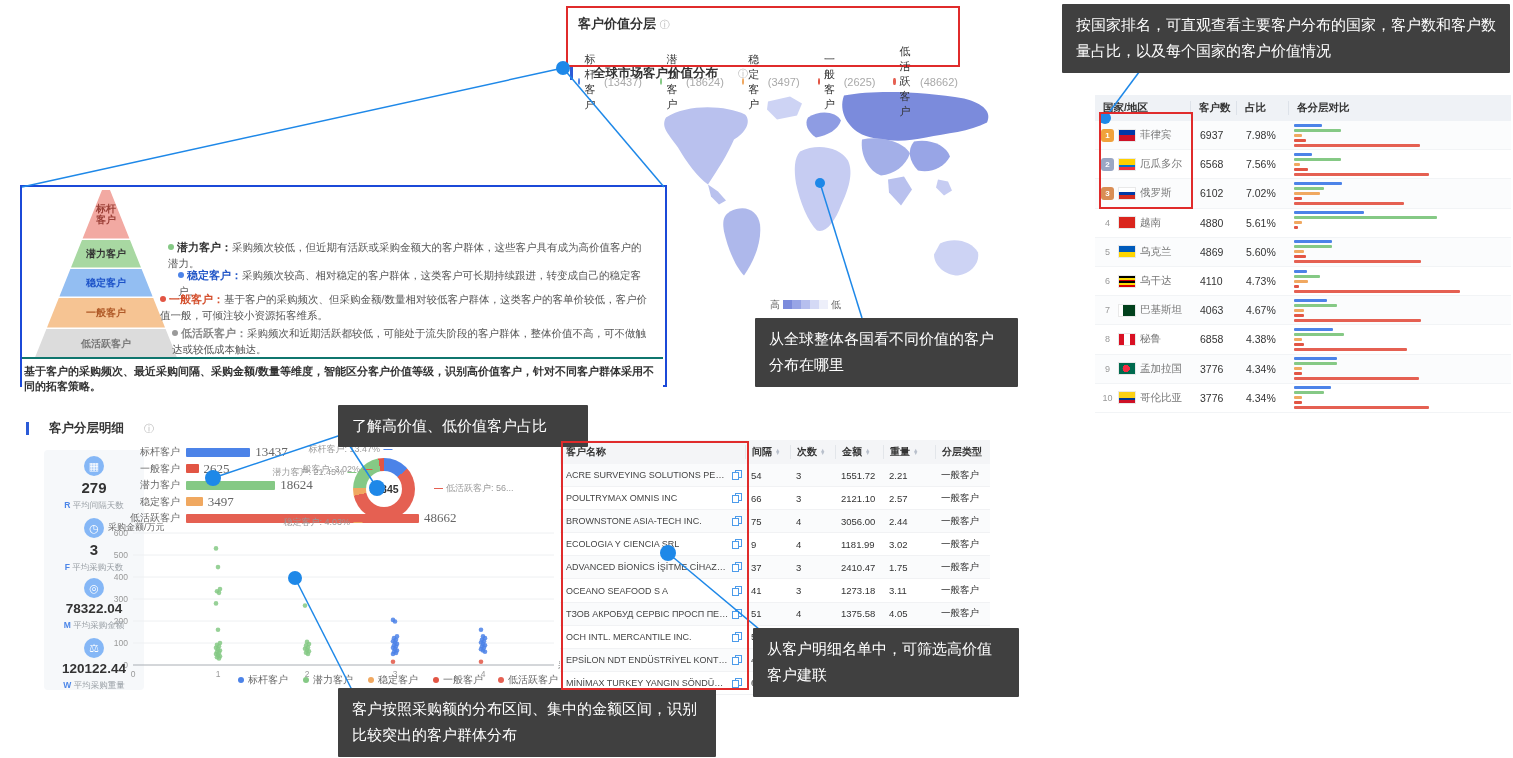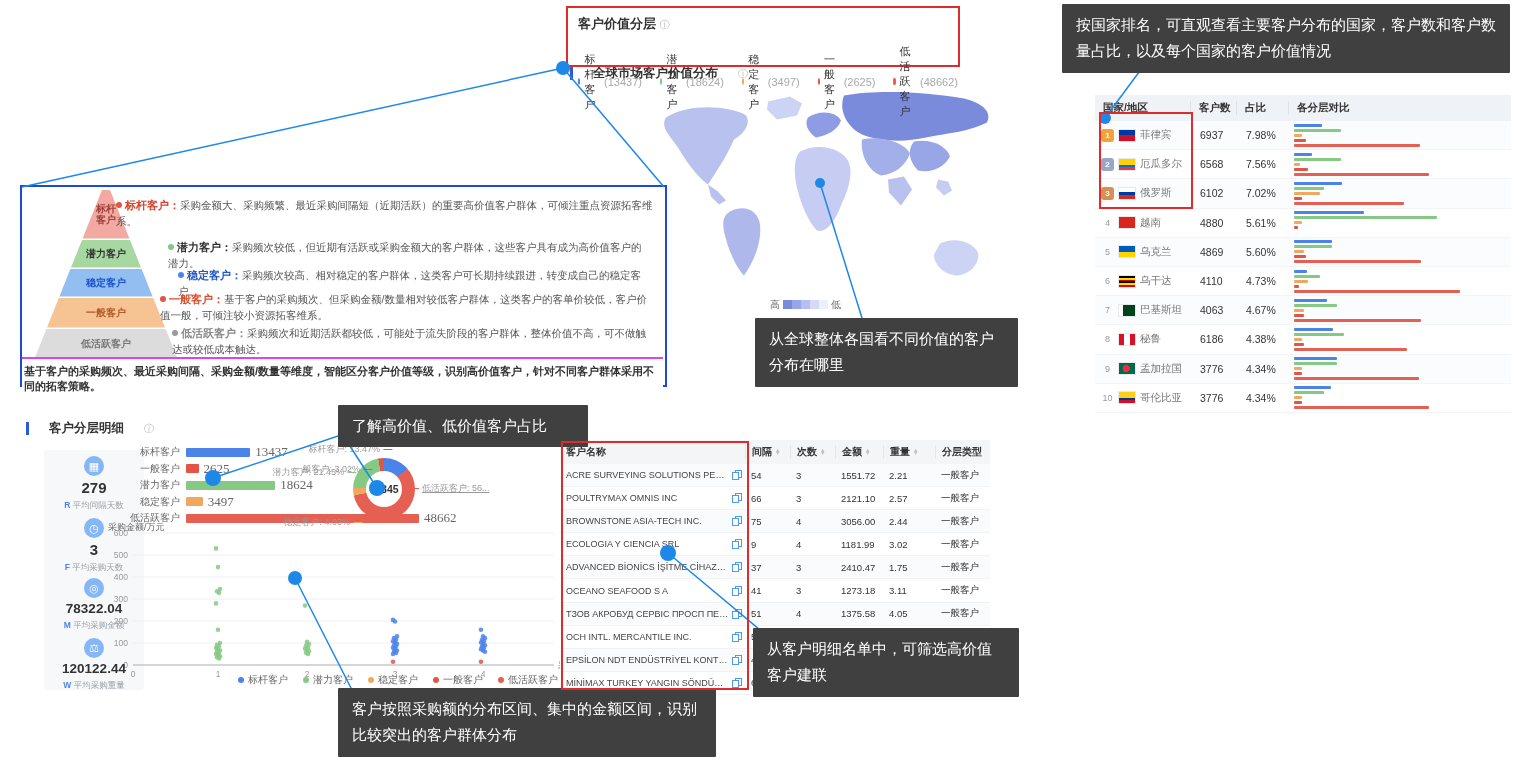--- a/index.html
+++ b/index.html
@@ -17,21 +17,21 @@
   #legend-box .ttl{position:absolute;left:10px;top:7px;font-weight:bold;font-size:13px;color:#333;}
   #legend-items{position:absolute;left:10px;top:36px;display:flex;gap:18px;align-items:center;}
   .lg-item{display:flex;align-items:center;gap:4px;}
   .dot{width:7px;height:7px;border-radius:50%;display:inline-block;}
   .lg-lbl{font-size:11px;color:#333;}
   .lg-cnt{font-size:11px;color:#A9A9A9;}
   #pyr-box{left:20px;top:185px;width:643px;height:198px;border:2px solid #1B49D8;background:#fff;z-index:1;}
   .pdesc{position:absolute;font-size:10.5px;color:#555;line-height:1.5;z-index:2;}
   .pdesc b{font-size:11px;}
   .pdot{width:6px;height:6px;border-radius:50%;display:inline-block;margin-right:3px;vertical-align:1px;}
-  #pyr-footer{position:absolute;left:22px;top:357px;width:637px;border-top:2px solid #d946ef;
+  #pyr-footer{position:absolute;left:22px;top:357px;width:637px;border-top:2px solid #0f766e;
               font-weight:bold;font-size:11px;color:#333;padding:5px 2px 0 2px;z-index:2;background:#fff;}
   #map-legend{position:absolute;left:770px;top:298px;display:flex;align-items:center;gap:3px;
               font-size:10px;color:#666;z-index:2;}
   #map-legend .sq{width:9px;height:9px;display:inline-block;}
   
   #country-panel{position:absolute;left:1095px;top:95px;width:416px;z-index:2;background:#fff;}
   .ct-head{display:grid;grid-template-columns:95px 46px 52px 1fr;background:#EFF2F6;height:26px;
            align-items:center;font-weight:bold;font-size:10.5px;color:#333;}
   .ct-head>div{padding-left:8px;}
   .ct-head>div+div{border-left:1px solid #DDE2E9;}
@@ -290,21 +290,21 @@
           <div class="mb" style="width: 10px; background: rgb(226, 85, 68);"></div>
           <div class="mb" style="width: 127px; background: rgb(229, 96, 82);"></div>
         </div>
       </div>
       <div class="ct-row">
         <div class="ct-country">
           <span class="rk">8</span>
           <span class="flag" style="background: linear-gradient(90deg, rgb(217, 16, 35) 33%, rgb(255, 255, 255) 33%, rgb(255, 255, 255) 66%, rgb(217, 16, 35) 66%);"></span>
           <span>秘鲁</span>
         </div>
-        <div class="ct-num">6186</div>
+        <div class="ct-num">6858</div>
         <div class="ct-num">4.38%</div>
         <div class="ct-bars">
           <div class="mb" style="width: 39px; background: rgb(76, 131, 232);"></div>
           <div class="mb" style="width: 50px; background: rgb(133, 201, 133);"></div>
           <div class="mb" style="width: 8px; background: rgb(240, 168, 96);"></div>
           <div class="mb" style="width: 10px; background: rgb(226, 85, 68);"></div>
           <div class="mb" style="width: 113px; background: rgb(229, 96, 82);"></div>
         </div>
       </div>
       <div class="ct-row">
@@ -663,21 +663,20 @@
       <circle cx="820" cy="183" r="5"></circle>
       <circle cx="213" cy="478" r="8"></circle>
       <circle cx="377" cy="488" r="8"></circle>
       <circle cx="295" cy="578" r="7"></circle>
       <circle cx="668" cy="553" r="8"></circle>
     </g>
   </svg>
 
   <div class="redbox" style="left:1099px;top:112px;width:90px;height:93px;"></div>
   <div class="redbox" style="left:561px;top:441px;width:184px;height:245px;"></div>
-<div class="pdesc" style="left: 116px; top: 197px; width: 543px;"><span class="pdot" style="background: rgb(226, 85, 68);"></span><b style="color: rgb(212, 68, 46);">标杆客户：</b><span>采购金额大、采购频繁、最近采购间隔短（近期活跃）的重要高价值客户群体，可倾注重点资源拓客维系。</span></div>
     <div class="pdesc" style="left: 168px; top: 239px; width: 482px;"><span class="pdot" style="background: rgb(133, 201, 133);"></span><b style="color: rgb(51, 51, 51);">潜力客户：</b><span>采购频次较低，但近期有活跃或采购金额大的客户群体，这些客户具有成为高价值客户的潜力。</span></div>
     <div class="pdesc" style="left: 178px; top: 267px; width: 474px;"><span class="pdot" style="background: rgb(76, 131, 232);"></span><b style="color: rgb(36, 88, 200);">稳定客户：</b><span>采购频次较高、相对稳定的客户群体，这类客户可长期持续跟进，转变成自己的稳定客户。</span></div>
     <div class="pdesc" style="left: 160px; top: 291px; width: 496px;"><span class="pdot" style="background: rgb(226, 85, 68);"></span><b style="color: rgb(212, 80, 46);">一般客户：</b><span>基于客户的采购频次、但采购金额/数量相对较低客户群体，这类客户的客单价较低，客户价值一般，可倾注较小资源拓客维系。</span></div>
     <div class="pdesc" style="left: 172px; top: 325px; width: 484px;"><span class="pdot" style="background: rgb(154, 154, 154);"></span><b style="color: rgb(138, 138, 138);">低活跃客户：</b><span>采购频次和近期活跃都较低，可能处于流失阶段的客户群体，整体价值不高，可不做触达或较低成本触达。</span></div>
     <div class="stat" style="top: 456px;">
       <div class="ic">▦</div>
       <div class="val" style="font-size: 15px;">279</div>
       <div class="lab"><b>R </b><span>平均间隔天数</span></div>
     </div>
     <div class="stat" style="top: 518px;">
@@ -692,21 +691,21 @@
     </div>
     <div class="stat" style="top: 638px;">
       <div class="ic">⚖</div>
       <div class="val" style="font-size: 13.5px;">120122.44</div>
       <div class="lab"><b>W </b><span>平均采购重量</span></div>
     </div>
     <div class="dlab" style="left: 392px; top: 443px; transform: translateX(-100%);">
       <span>标杆客户: 13.47%</span>
       <span class="tick" style="background: rgb(76, 131, 232);"></span>
     </div>
-    <div class="dlab" style="left: 410px; top: 482px; text-decoration: underline;">
+    <div class="dlab" style="left: 434px; top: 482px;">
       <span class="tick" style="background: rgb(229, 96, 82);"></span>
       <span>低活跃客户: 56...</span>
     </div>
     <div class="dlab" style="left: 362px; top: 516px; transform: translateX(-100%);">
       <span>稳定客户: 4.03%</span>
       <span class="tick" style="background: rgb(240, 168, 96);"></span>
     </div>
     <div class="dlab" style="left: 356px; top: 466px; transform: translateX(-100%);">
       <span>潜力客户: 21.45%</span>
       <span class="tick" style="background: rgb(133, 201, 133);"></span>

